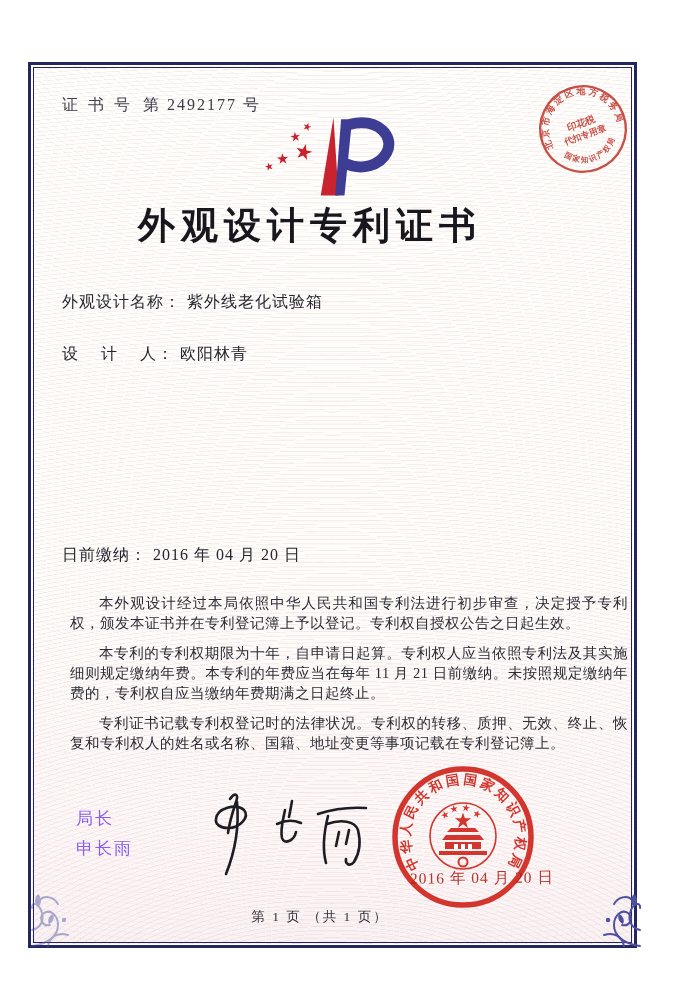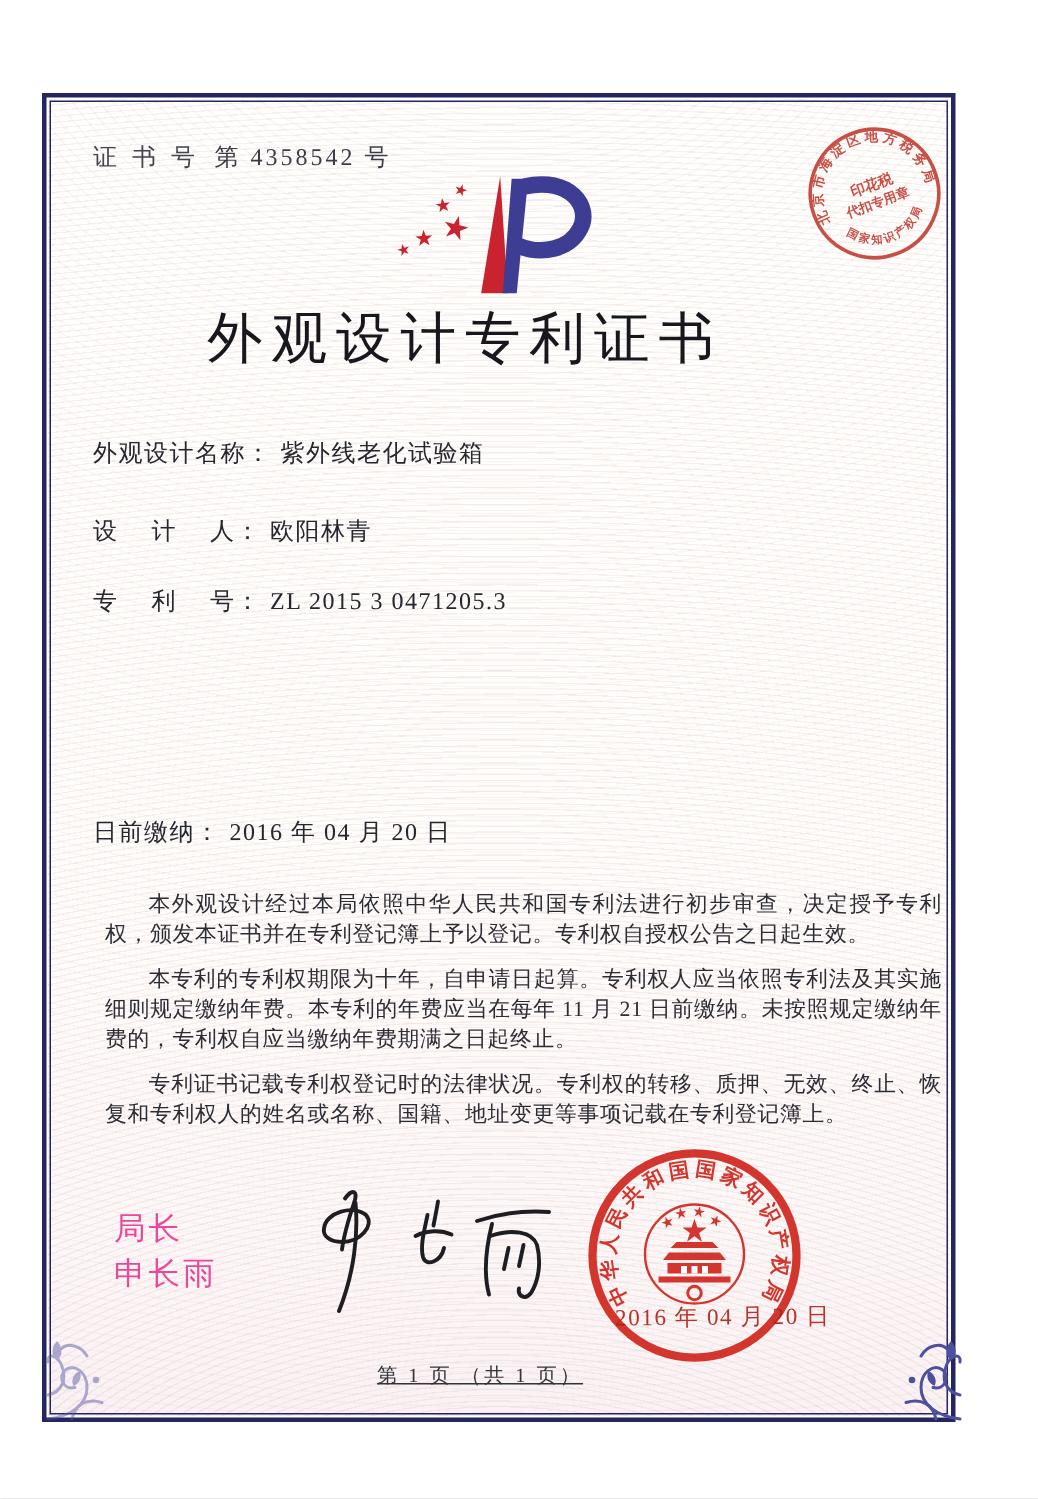--- a/index.html
+++ b/index.html
@@ -36,21 +36,21 @@
   .cert-no{
     position:absolute;left:62px;top:95px;
     font-size:16px;color:#44444e;letter-spacing:3px;white-space:nowrap;
   }
   .cert-no .num{margin-left:10px;letter-spacing:2px;color:#3c3c46;}
   
   .logo{position:absolute;left:253px;top:114px;width:144px;height:85px;}
   
   .title{
     position:absolute;left:0;top:201px;width:620px;
-    text-align:center;font-size:37px;font-weight:400;
+    text-align:center;font-size:37px;font-weight:700;
     letter-spacing:6px;color:#17171d;
   }
   
   .tax-seal{
     position:absolute;left:537px;top:83px;width:92px;height:92px;
     transform:rotate(-20deg);opacity:.88;
   }
   
   .field{
     position:absolute;left:62px;
@@ -64,34 +64,34 @@
   .body-text{
     position:absolute;left:60px;top:583px;width:578px;
     font-size:14.5px;line-height:20px;color:#2c2c34;
   }
   .body-text p{
     margin:10px;text-indent:2em;text-align:justify;letter-spacing:.5px;
   }
   
   .signer{
     position:absolute;left:76px;top:804px;
-    font-size:21px;color:#ec4899;line-height:30px;letter-spacing:2px;
+    font-size:17px;color:#8b5cf6;line-height:30px;letter-spacing:2px;
   }
   .sig-svg{position:absolute;left:188px;top:783px;width:188px;height:98px;}
   
   .main-seal{position:absolute;left:388px;top:762px;width:150px;height:150px;opacity:.93;}
   .date-stamp{
     position:absolute;left:410px;top:868px;
     font-size:15.5px;color:#ad2117;letter-spacing:1px;opacity:.9;
     white-space:nowrap;transform:rotate(-.5deg);
   }
   
   .footer{
     position:absolute;left:0;top:908px;width:640px;text-align:center;
-    font-size:13.5px;color:#33333b;letter-spacing:2px;text-decoration:underline;
+    font-size:13.5px;color:#33333b;letter-spacing:2px;
   }
   
   .flourish{position:absolute;width:58px;height:60px;}
   .flourish.br{left:584px;top:890px;}
   .flourish.bl{left:30px;top:890px;transform:scaleX(-1);opacity:.45;}
   .hidden-defs{position:absolute;width:0;height:0;}
 </style>
 </head>
 <body>
 
@@ -103,21 +103,21 @@
     </defs>
   </svg>
 
   <div class="guilloche"></div>
 
   <div class="frame">
     <div class="frame-inner"></div>
   </div>
 
   <div class="cert-no">
-    <span>证 书 号</span><span class="num">第 4358542 号</span>
+    <span>证 书 号</span><span class="num">第 2492177 号</span>
   </div>
 
   <svg class="logo" viewBox="0 0 170 100">
     <use href="#star" fill="#c8232e" transform="translate(64,15) scale(5) rotate(18)"></use>
     <use href="#star" fill="#c8232e" transform="translate(50,27) scale(6) rotate(-8)"></use>
     <use href="#star" fill="#c8232e" transform="translate(60,45) scale(10) rotate(14)"></use>
     <use href="#star" fill="#c8232e" transform="translate(35,53) scale(7) rotate(-4)"></use>
     <use href="#star" fill="#c8232e" transform="translate(19,62) scale(5) rotate(-16)"></use>
     <path d="M95,4 L101,96 L80,96 Z" fill="#c8232e"></path>
     <path d="M104,6 L117,6 L108,96 L97,96 Z" fill="#3d3d93"></path>
@@ -138,23 +138,20 @@
     </text>
     <text x="50" y="47" text-anchor="middle" font-size="10.5" font-weight="bold" fill="#c0392f">印花税</text>
     <text x="50" y="60" text-anchor="middle" font-size="9.5" font-weight="bold" fill="#c0392f">代扣专用章</text>
   </svg>
 
   <div class="field f0">
     <span class="lbl">外观设计名称：</span><span class="val">紫外线老化试验箱</span>
   </div>
   <div class="field f1">
     <span class="lbl">设　 计　 人：</span><span class="val">欧阳林青</span>
-  </div>
-  <div class="field f2">
-    <span class="lbl">专　 利　 号：</span><span class="val">ZL 2015 3 0471205.3</span>
   </div>
   <div class="field f5">
     <span class="lbl">日前缴纳：</span><span class="val">2016 年 04 月 20 日</span>
   </div>
 
   <div class="body-text">
     <p>本外观设计经过本局依照中华人民共和国专利法进行初步审查，决定授予专利权，颁发本证书并在专利登记簿上予以登记。专利权自授权公告之日起生效。</p>
     <p>本专利的专利权期限为十年，自申请日起算。专利权人应当依照专利法及其实施细则规定缴纳年费。本专利的年费应当在每年 11 月 21 日前缴纳。未按照规定缴纳年费的，专利权自应当缴纳年费期满之日起终止。</p>
     <p>专利证书记载专利权登记时的法律状况。专利权的转移、质押、无效、终止、恢复和专利权人的姓名或名称、国籍、地址变更等事项记载在专利登记簿上。</p>
   </div>

